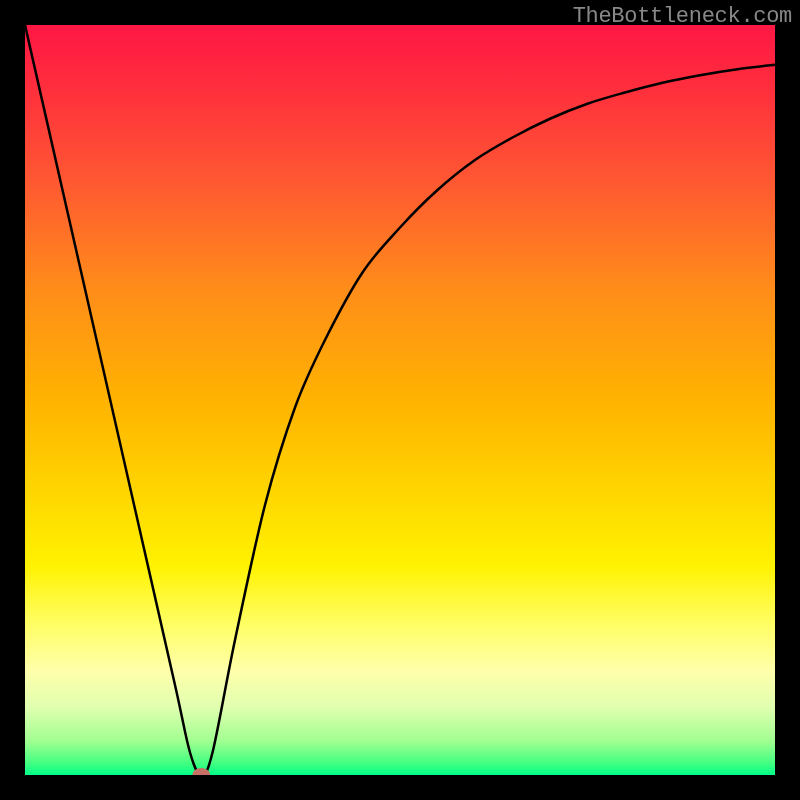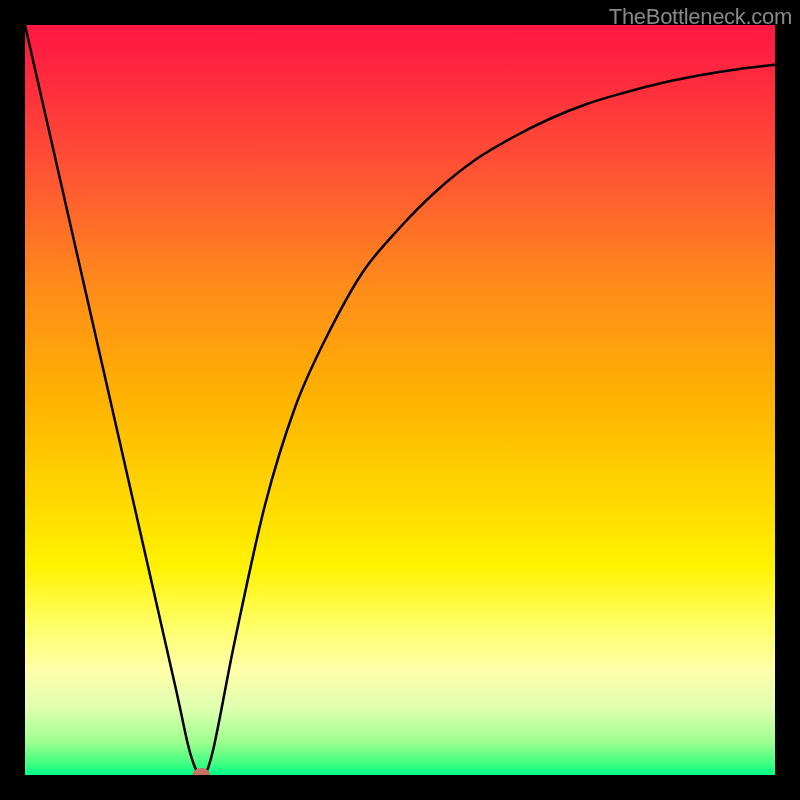--- a/index.html
+++ b/index.html
@@ -1,17 +1,17 @@
 <!DOCTYPE html>
 <html><head>
   <meta charset="utf-8">
   <style>
     * { margin: 0; padding: 0; box-sizing: border-box; }
     body { width: 800px; height: 800px; background: #000; position: relative; overflow: hidden; }
-    .watermark { position: absolute; top: 4px; right: 8px; color: #888; font-family: Liberation Sans, sans-serif; font-size: 22px; font-weight: 500; z-index: 10; letter-spacing: -0.3px; }
+    .watermark { position: absolute; top: 4px; right: 8px; color: #888; font-family: Liberation Mono, monospace; font-size: 22px; font-weight: 500; z-index: 10; letter-spacing: -0.3px; }
     .plot-area { position: absolute; top: 25px; left: 25px; width: 750px; height: 750px; }
     .gradient-bg { width: 100%; height: 100%; position: absolute; }
     .curve-svg { width: 100%; height: 100%; position: absolute; z-index: 2; }
   </style>
 </head>
 <body>
 
 <div class="watermark">TheBottleneck.com</div>
 
 <div class="plot-area">

